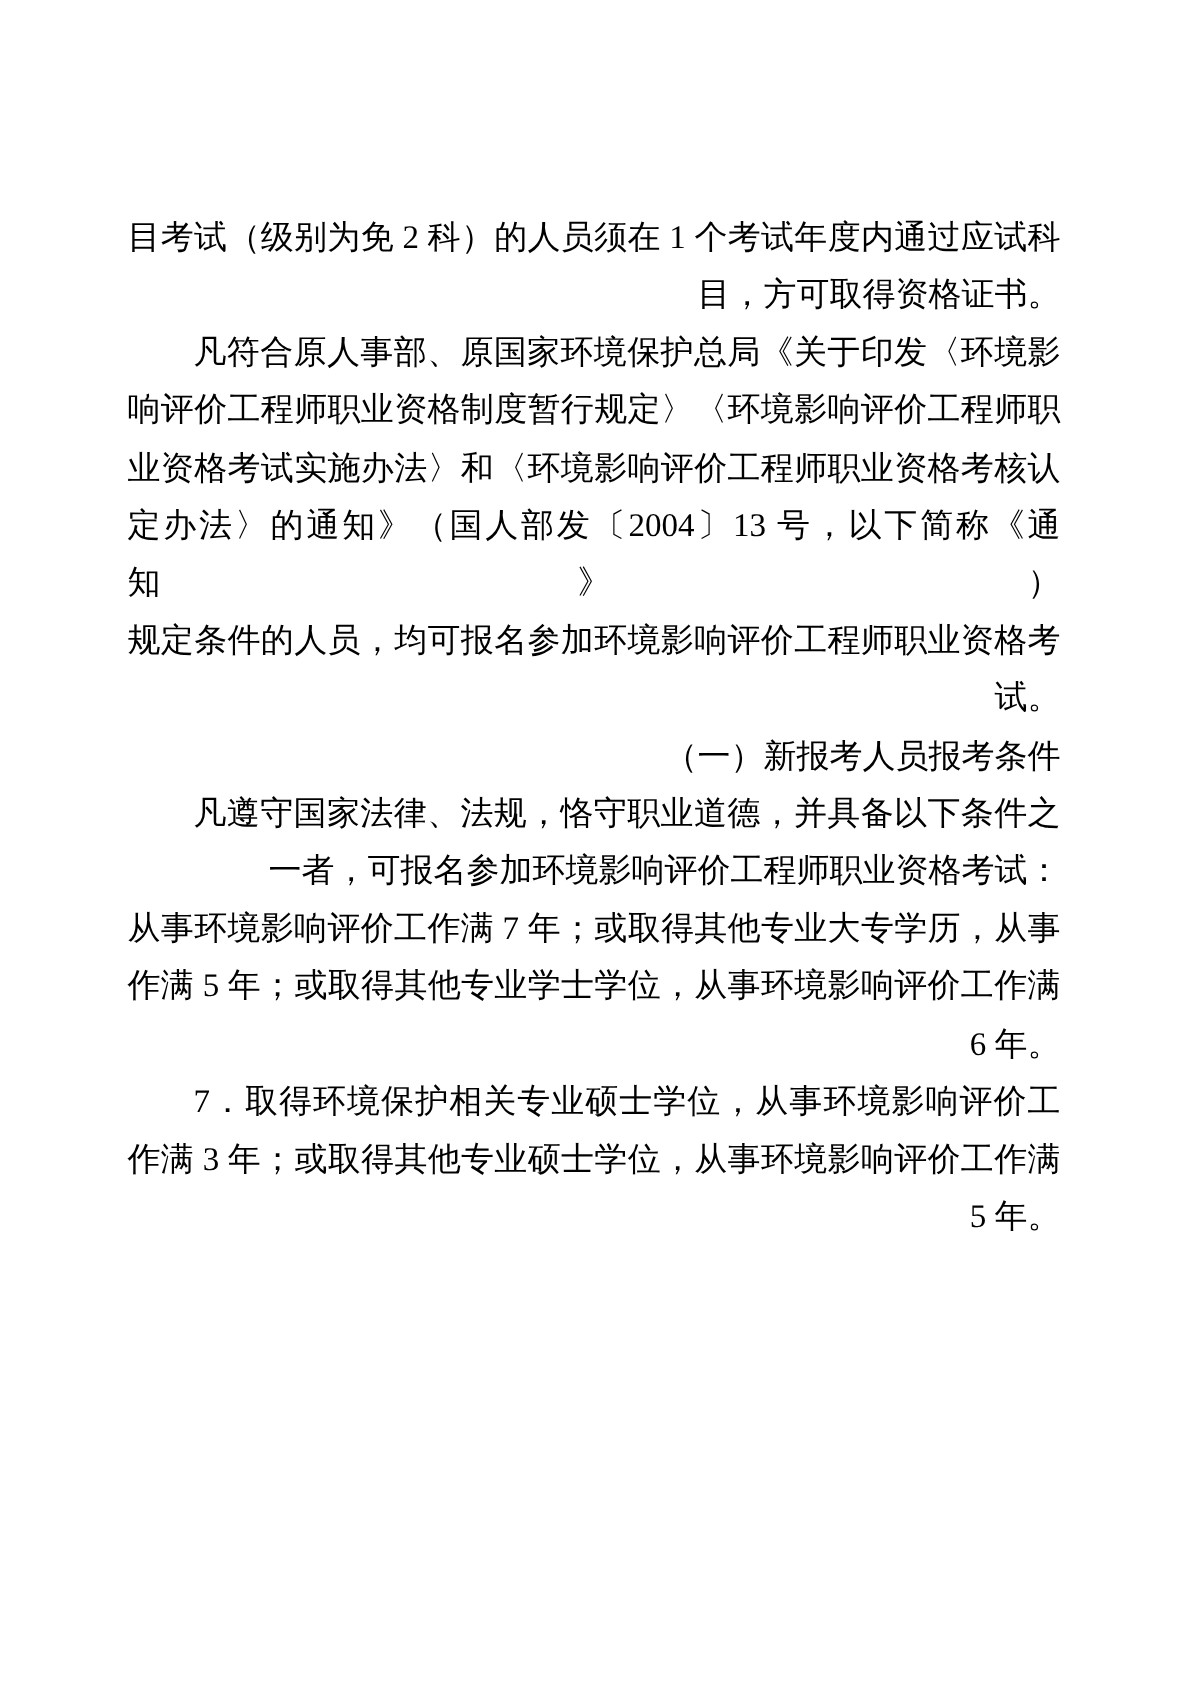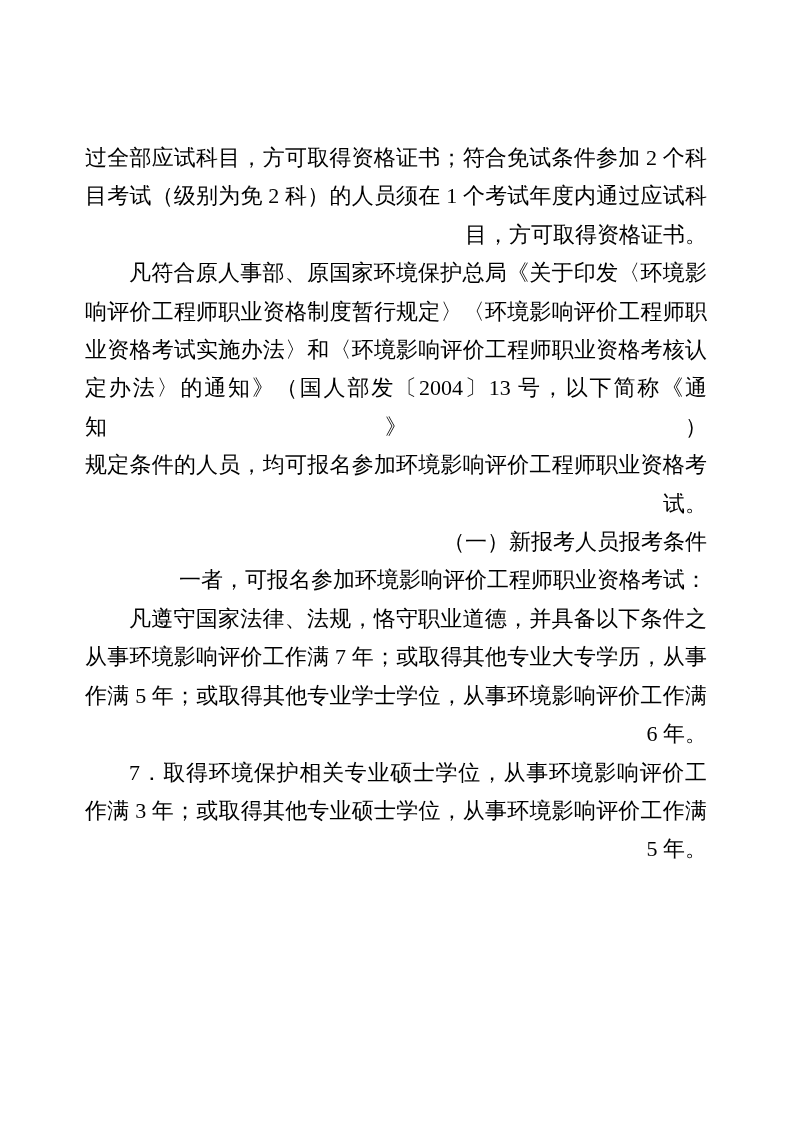--- a/index.html
+++ b/index.html
@@ -42,32 +42,31 @@
   .heading {
     font-weight: bold;
     font-family: "Liberation Sans", "DejaVu Sans", sans-serif;
   }
 </style>
 </head>
 <body>
 
 <div class="page">
   <div class="content">
-    <div class="line justify">过全部应试科目，方可取得资格证书；符合免试条件参加 2 个科</div>
     <div class="line justify">目考试（级别为免 2 科）的人员须在 1 个考试年度内通过应试科</div>
     <div class="line">目，方可取得资格证书。</div>
     <div class="line indent justify">凡符合原人事部、原国家环境保护总局《关于印发〈环境影</div>
     <div class="line justify">响评价工程师职业资格制度暂行规定〉〈环境影响评价工程师职</div>
     <div class="line justify">业资格考试实施办法〉和〈环境影响评价工程师职业资格考核认</div>
     <div class="line justify">定办法〉的通知》（国人部发〔2004〕13 号，以下简称《通知》）</div>
     <div class="line justify">规定条件的人员，均可报名参加环境影响评价工程师职业资格考</div>
     <div class="line">试。</div>
     <div class="line indent">（一）新报考人员报考条件</div>
+    <div class="line indent justify">凡遵守国家法律、法规，恪守职业道德，并具备以下条件之</div>
     <div class="line">一者，可报名参加环境影响评价工程师职业资格考试：</div>
-    <div class="line indent justify">凡遵守国家法律、法规，恪守职业道德，并具备以下条件之</div>
     <div class="line justify">从事环境影响评价工作满 7 年；或取得其他专业大专学历，从事</div>
     <div class="line justify">作满 5 年；或取得其他专业学士学位，从事环境影响评价工作满</div>
     <div class="line">6 年。</div>
     <div class="line indent justify">7．取得环境保护相关专业硕士学位，从事环境影响评价工</div>
     <div class="line justify">作满 3 年；或取得其他专业硕士学位，从事环境影响评价工作满</div>
     <div class="line">5 年。</div>
   </div>
 </div>
 
 </body></html>

